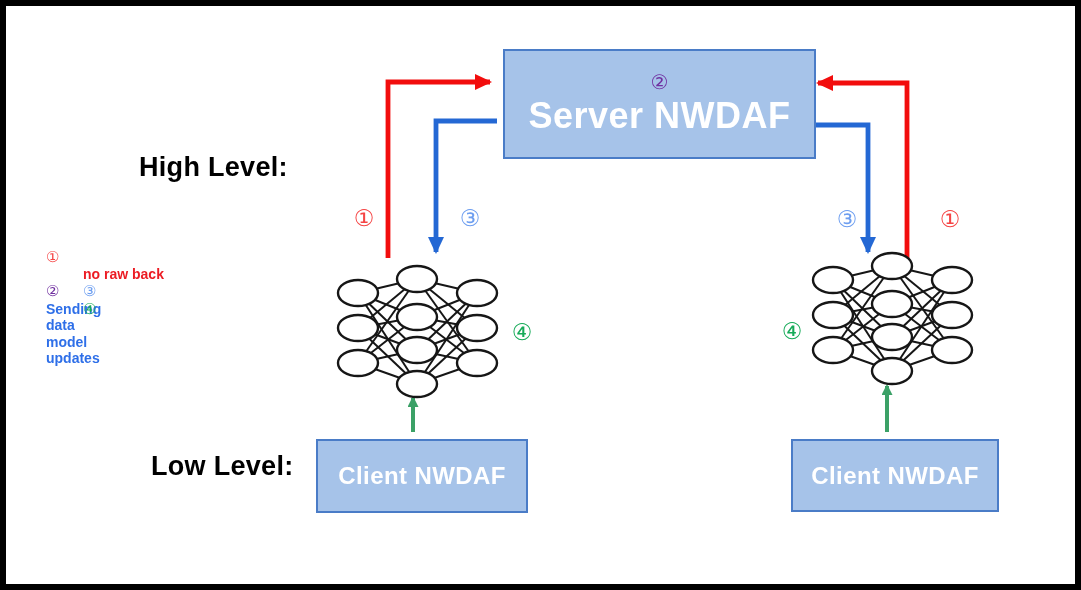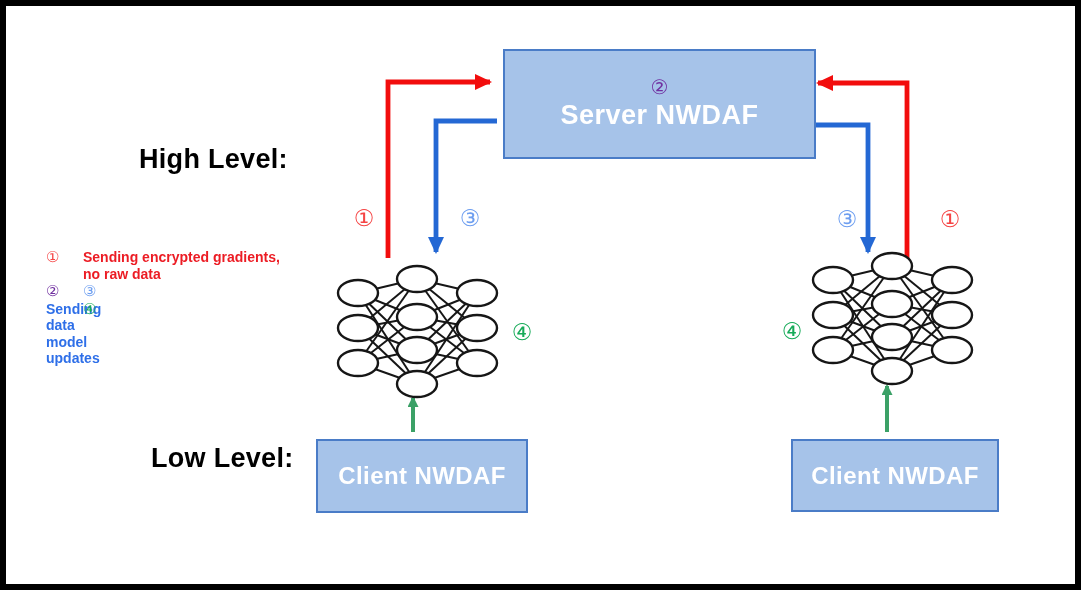--- a/index.html
+++ b/index.html
@@ -16,38 +16,39 @@
   }
 
   
   .level-label {
     position: absolute;
     font-size: 27px;
     font-weight: bold;
     color: var(--heading-text);
     letter-spacing: 0.3px;
     white-space: nowrap;
+    margin-top: 8px;
   }
   #high-level { left: 133px; top: 138px; }
   #low-level  { left: 145px; top: 437px; text-align: center; }
 
   
   .node-box {
     position: absolute;
     background: var(--box-fill);
     border: 2px solid var(--box-border);
     display: flex;
     flex-direction: column;
     align-items: center;
     justify-content: center;
     color: var(--box-text);
     font-weight: bold;
   }
   #server-box { left: 497px; top: 43px; width: 313px; height: 110px; }
-  #server-box .box-title { font-size: 27px; letter-spacing: 0.5px; }
+  #server-box .box-title { font-size: 36px; letter-spacing: 0.5px; }
   #client-box-left  { left: 310px; top: 433px; width: 212px; height: 74px; }
   #client-box-right { left: 785px; top: 433px; width: 208px; height: 73px; }
   .client-title { font-size: 24px; letter-spacing: 0.4px; }
 
   
   .step {
     position: absolute;
     transform: translate(-50%, -50%);
     font-size: 23px;
     line-height: 1;
@@ -113,22 +114,22 @@
 <body>
 
 <div class="frame">
 
   <div class="level-label" id="high-level">High Level:</div>
   <div class="level-label" id="low-level">Low Level:</div>
 
   <div class="legend">
     <span class="num c-red">①</span>
     <span class="c-red">
-      <span>Sending encrypted gradients,</span><br>
-      <span>no raw data</span>
+      <br>
+      <span>no raw back</span>
     </span>
     <span class="num c-purple">②</span>
     <span class="num c-blue">③</span>
     <span class="c-blue">Sending data model updates</span>
     <span class="num c-green">④</span>
   </div>
 
   <svg id="arrows" viewBox="0 0 1069 578">
     <defs>
       <marker id="mred" markerUnits="userSpaceOnUse" markerWidth="20" markerHeight="18" refX="15" refY="8" orient="auto">

